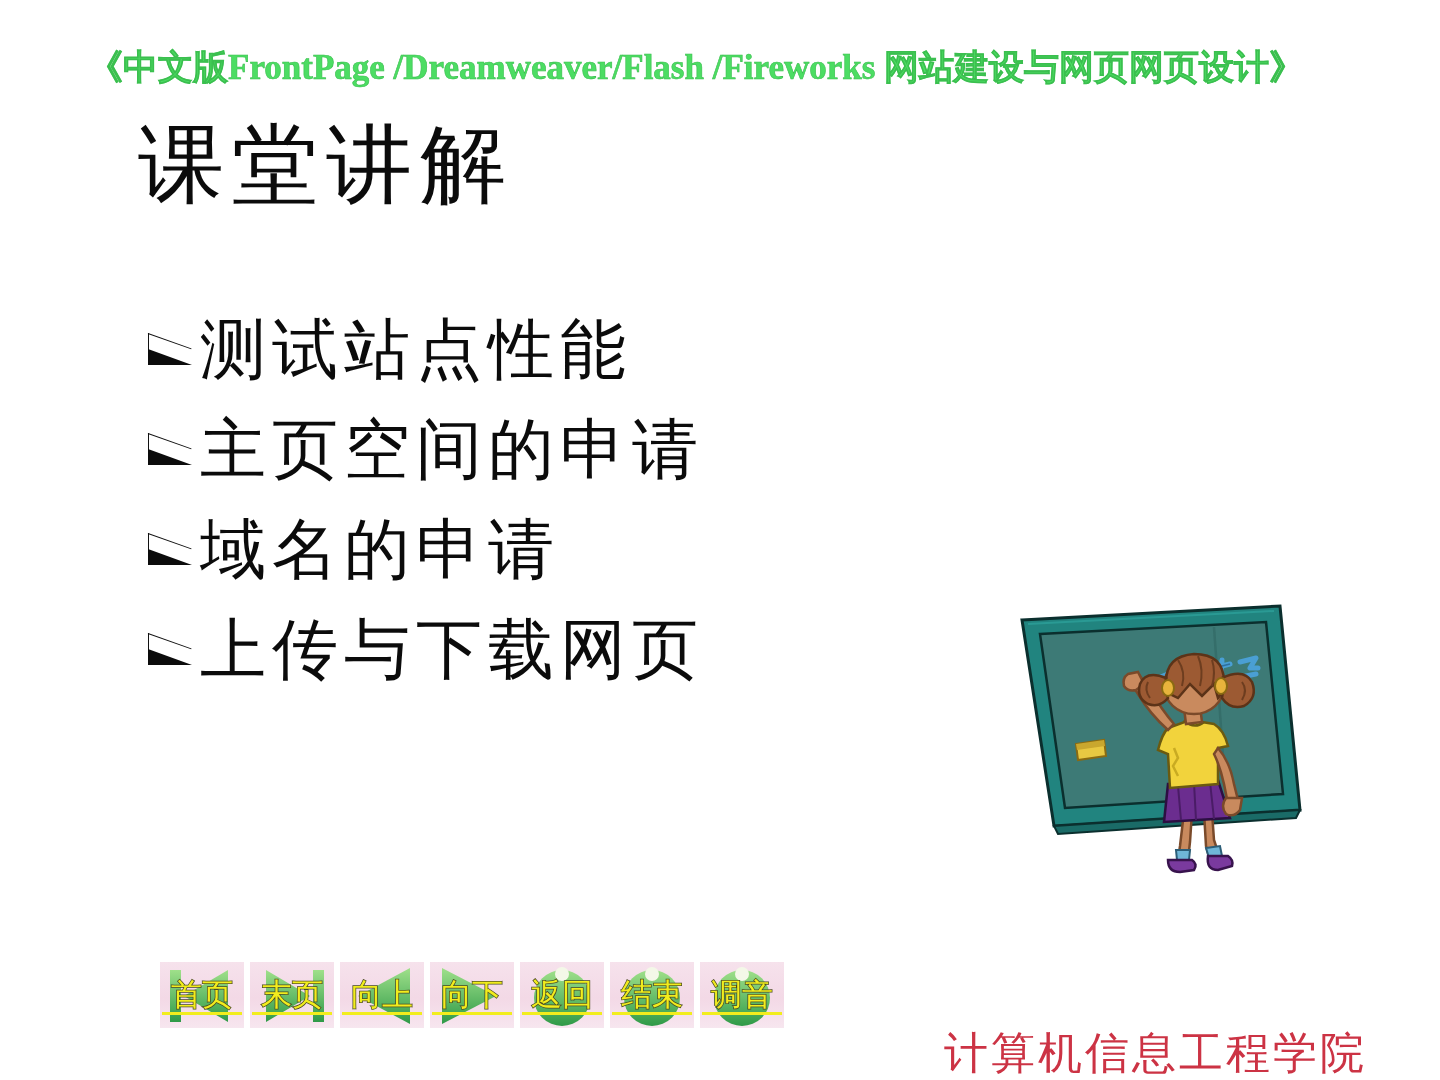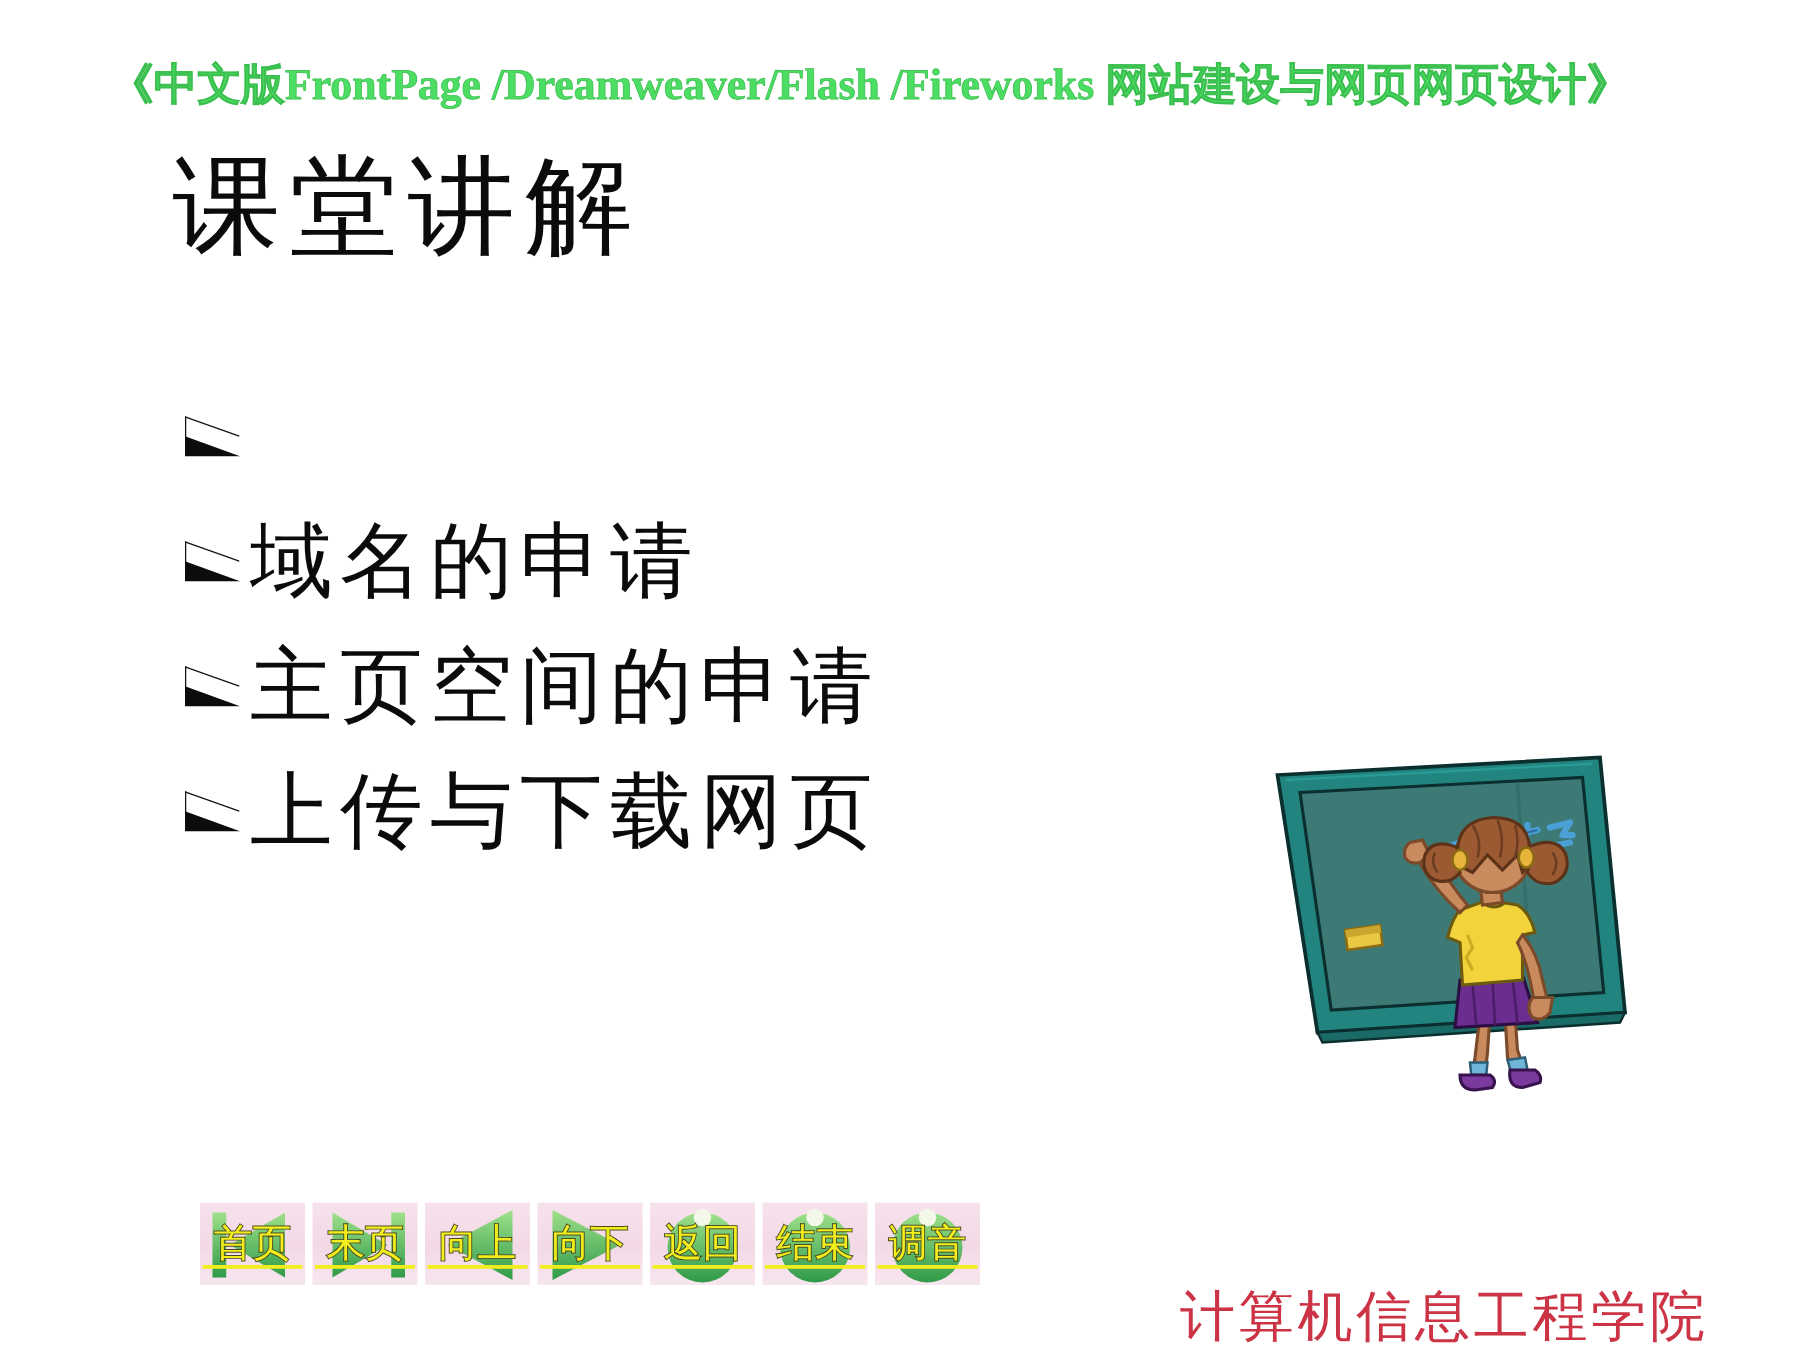--- a/index.html
+++ b/index.html
@@ -195,40 +195,41 @@
 <div id="slide-header">《中文版FrontPage /Dreamweaver/Flash /Fireworks 网站建设与网页网页设计》</div>
 
 <h1 id="content-heading">课堂讲解</h1>
 
 <ul id="bullet-list">
   <li class="bullet-row">
     <span class="bullet-marker">
       <span class="arrow-open"></span>
         <span class="arrow-solid"></span>
     </span>
+    <span class="bullet-text">测试站点性能</span>
+  </li>
+  <li class="bullet-row">
+    <span class="bullet-marker">
+      <span class="arrow-open"></span>
+        <span class="arrow-solid"></span>
+    </span>
+    <span class="bullet-text">主页空间的申请</span>
   </li>
   <li class="bullet-row">
     <span class="bullet-marker">
       <span class="arrow-open"></span>
         <span class="arrow-solid"></span>
     </span>
     <span class="bullet-text">域名的申请</span>
   </li>
   <li class="bullet-row">
     <span class="bullet-marker">
       <span class="arrow-open"></span>
         <span class="arrow-solid"></span>
     </span>
-    <span class="bullet-text">主页空间的申请</span>
-  </li>
-  <li class="bullet-row">
-    <span class="bullet-marker">
-      <span class="arrow-open"></span>
-        <span class="arrow-solid"></span>
-    </span>
     <span class="bullet-text">上传与下载网页</span>
   </li>
 </ul>
 
 <div id="blackboard-illustration">
   <svg width="300" height="295" viewBox="0 0 300 295" xmlns="http://www.w3.org/2000/svg">
 
     <path d="M4 22 L262 8 L282 212 L36 228 Z" fill="#21847f" stroke="#0b2f2e" stroke-width="3"></path>
 
     <path d="M22 36 L248 24 L265 196 L47 210 Z" fill="#3d7a76" stroke="#0b2f2e" stroke-width="2.5"></path>

